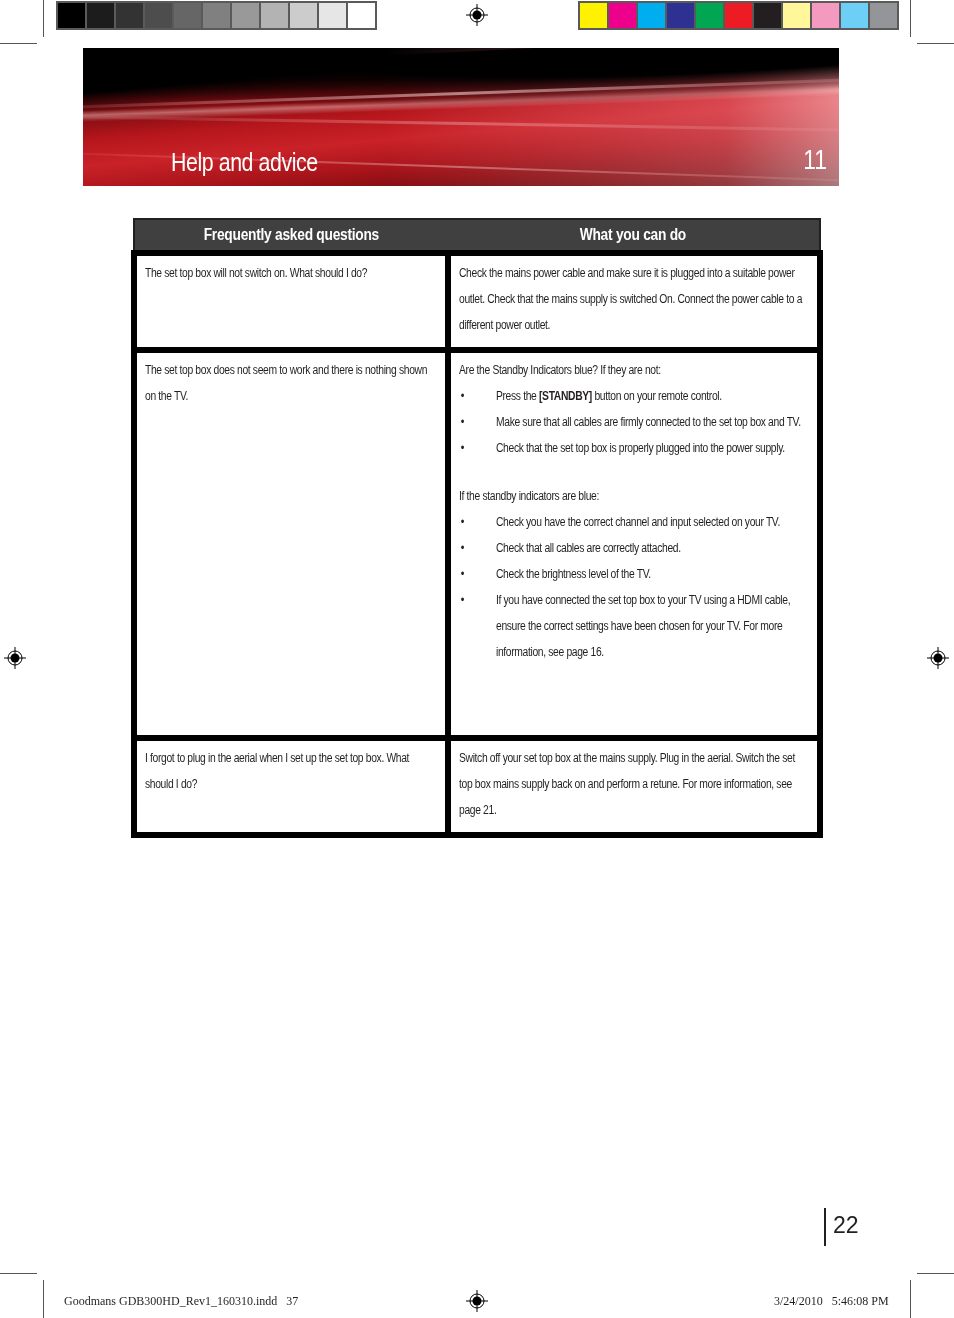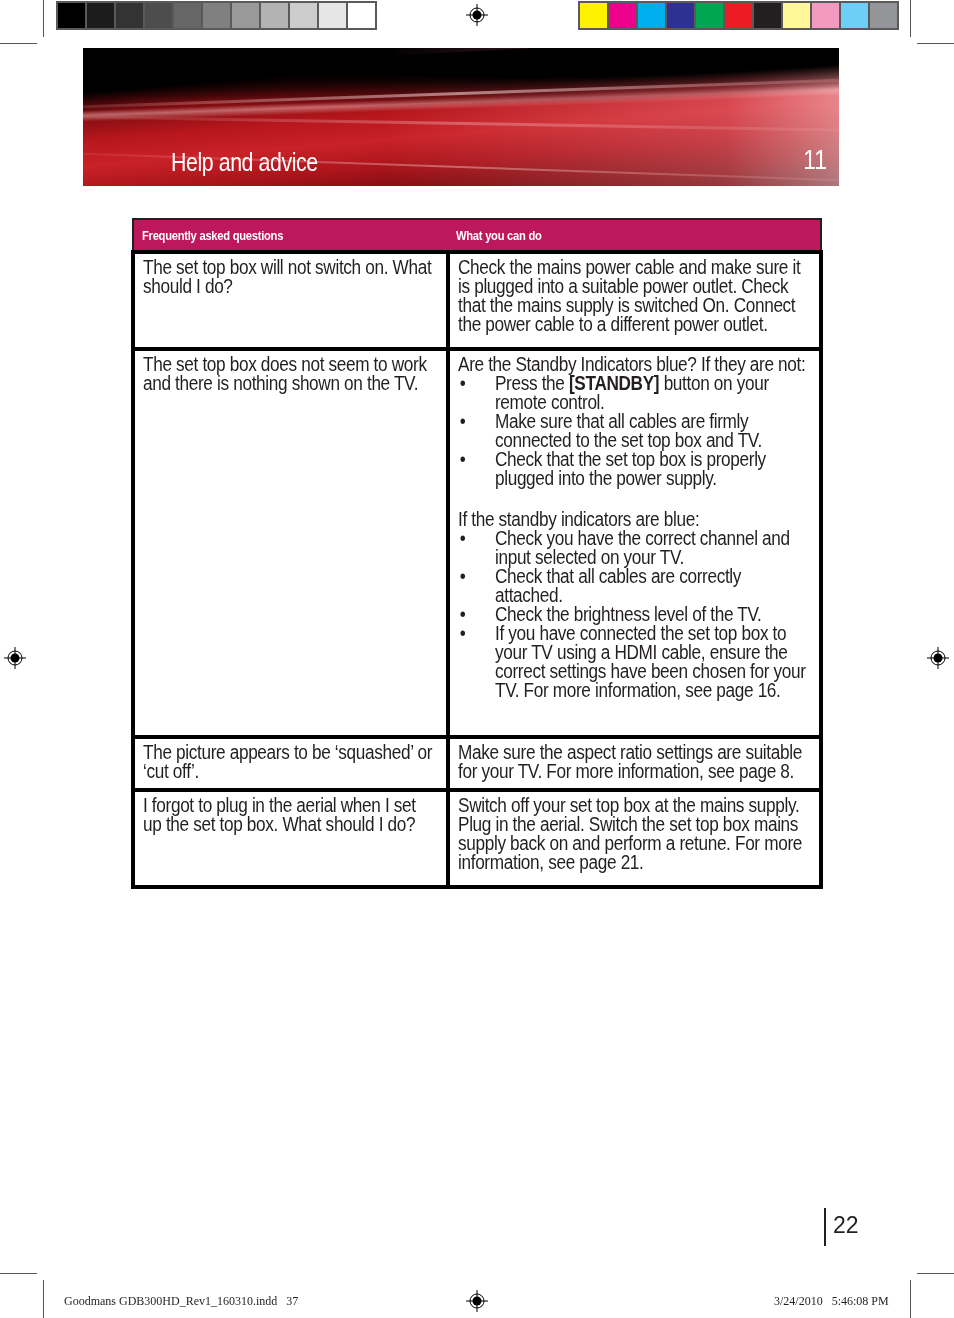--- a/index.html
+++ b/index.html
@@ -50,27 +50,27 @@
   .banner-num {
     position: absolute; right: 12px; bottom: 10px; z-index: 2;
     color: #ffffff; font-size: 28px; transform: scaleX(0.82); transform-origin: right bottom;
   }
   
   .faq {
     position: absolute; left: 131px; top: 218px; width: 692px;
     border-collapse: collapse; border: 2px solid #231f20;
   }
   .faq th {
-    background: #be185d; color: #fff; text-align: left;
-    font-size: 13px; font-weight: bold; height: 30px; padding: 0 8px;
+    background: #404040; color: #fff; text-align: center;
+    font-size: 16px; font-weight: bold; height: 30px; padding: 0 8px;
     letter-spacing: -0.3px;
   }
   .faq td {
-    vertical-align: top; border: 4px solid #000000;
-    font-size: 20px; line-height: 19px; padding: 4px 8px 3px 8px;
+    vertical-align: top; border: 6px solid #000000;
+    font-size: 12px; line-height: 26px; padding: 4px 8px 3px 8px;
     letter-spacing: -0.4px;
   }
   .faq td.q { width: 300px; }
   .faq td.a { width: 358px; }
   .cond { display: inline-block; transform: scaleX(0.86); transform-origin: left top; width: 116%; }
   ul.bul { list-style: none; margin: 0; padding: 0; }
   ul.bul li { position: relative; padding-left: 43px; }
   ul.bul li::before { content: "•"; position: absolute; left: 2px; top: 0; }
   .gap { height: 22px; }
   b.kw { font-weight: bold; }
@@ -178,24 +178,20 @@
           <div>If the standby indicators are blue:</div>
           <ul class="bul">
             <li>Check you have the correct channel and input selected on your TV.</li>
             <li>Check that all cables are correctly attached.</li>
             <li>Check the brightness level of the TV.</li>
             <li>If you have connected the set top box to your TV using a HDMI cable, ensure the correct settings have been chosen for your TV. For more information, see page 16.</li>
           </ul>
         </div>
       </td>
     </tr>
-    <tr style="height:53px;">
-      <td class="q"><span class="cond">The picture appears to be ‘squashed’ or ‘cut off’.</span></td>
-      <td class="a"><span class="cond">Make sure the aspect ratio settings are suitable for your TV. For more information, see page 8.</span></td>
-    </tr>
     <tr style="height:97px;margin-top:38px;">
       <td class="q"><span class="cond">I forgot to plug in the aerial when I set up the set top box. What should I do?</span></td>
       <td class="a"><span class="cond">Switch off your set top box at the mains supply. Plug in the aerial. Switch the set top box mains supply back on and perform a retune. For more information, see page 21.</span></td>
     </tr>
   </tbody>
 </table>
 
 <div class="pgrule"></div>
 <div class="pgnum">22</div>
 

